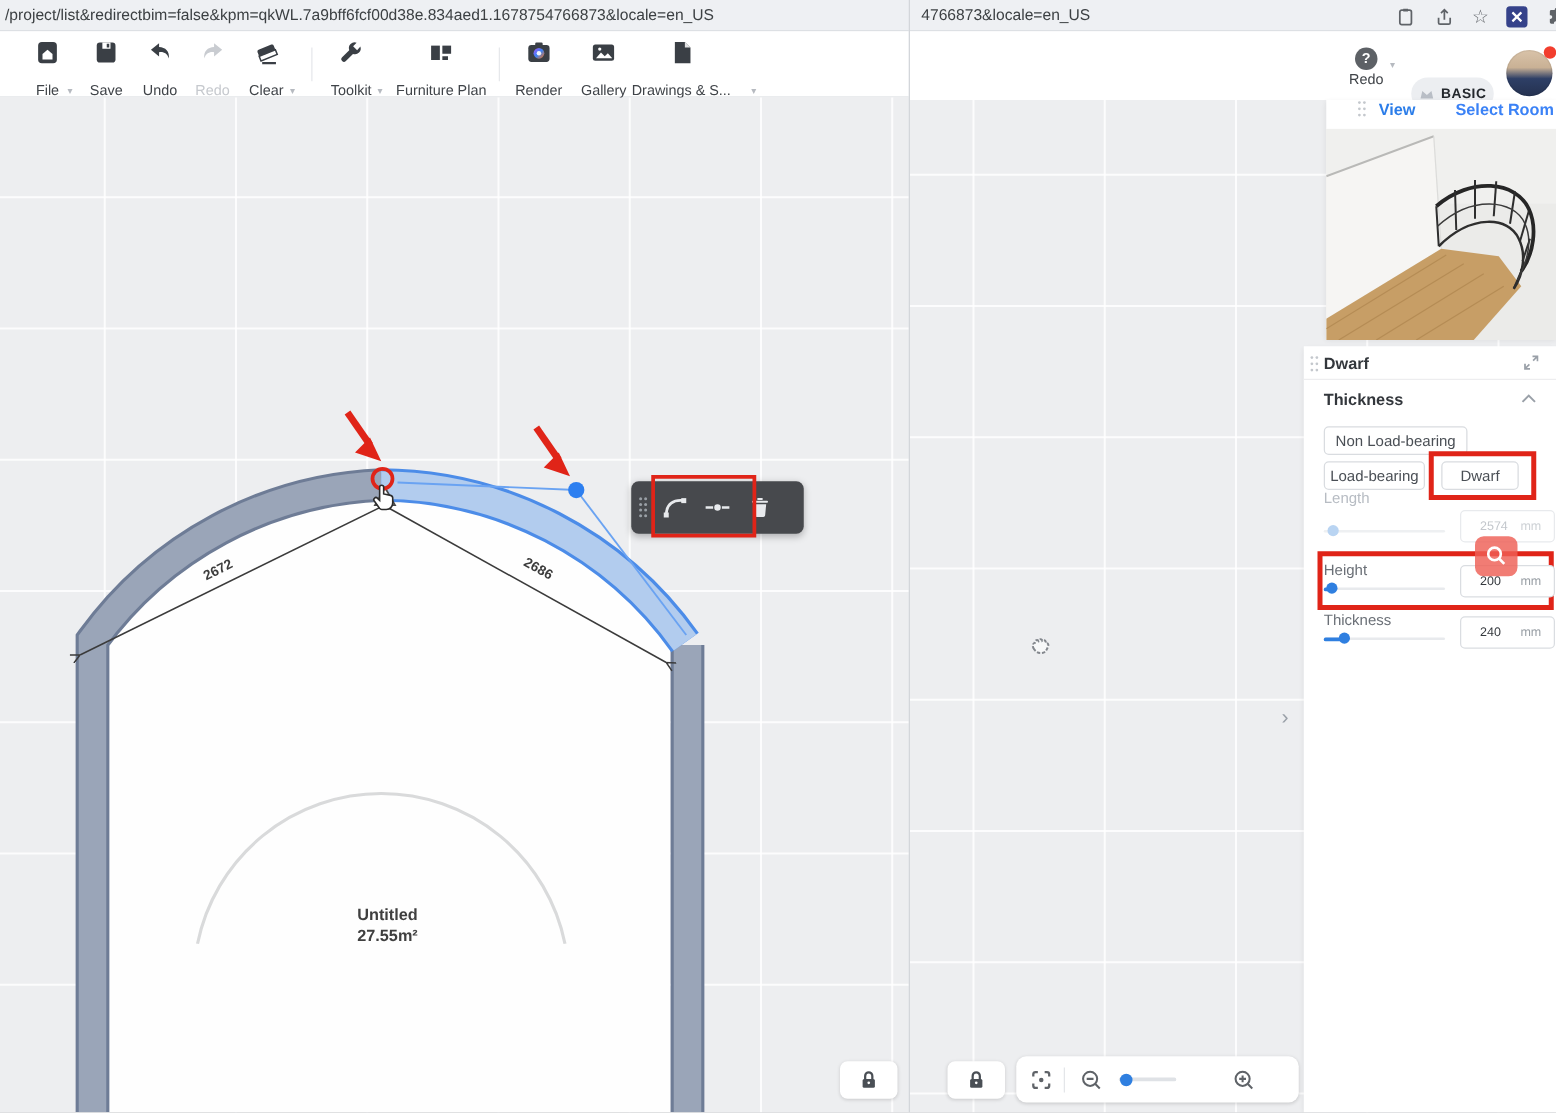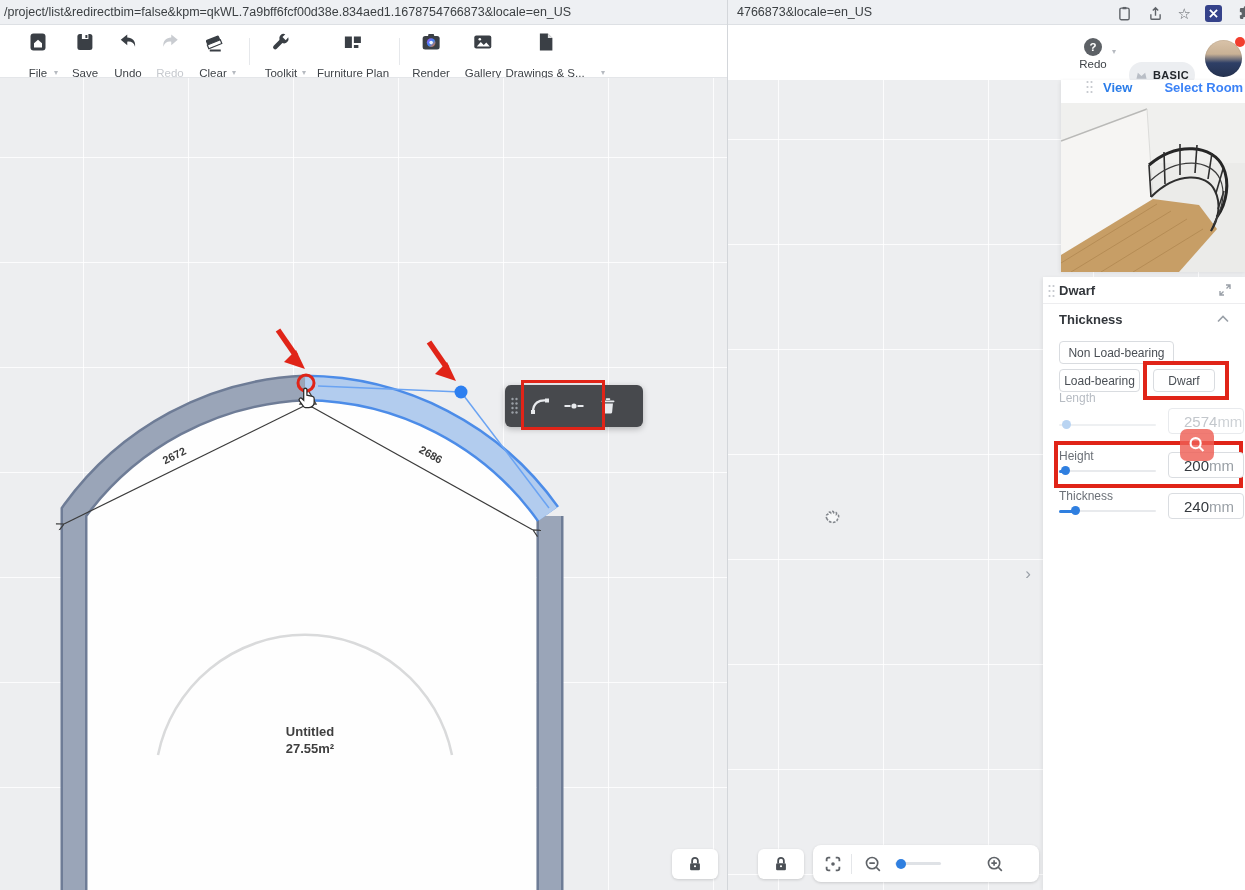--- a/index.html
+++ b/index.html
@@ -94,21 +94,21 @@
   .prop-title{position:absolute;left:16px;top:35px;font-size:13px;font-weight:bold;color:#33373c;}
   .wtype{position:absolute;height:23px;border:1px solid #d9dce0;border-radius:4px;background:#fff;
          font-size:12px;color:#4a4f55;display:flex;align-items:center;justify-content:center;cursor:pointer;}
   .fldlabel{position:absolute;font-size:12px;color:#6b7077;}
   .fldlabel.disabled{color:#b7bcc3;}
   .track{position:absolute;width:97px;height:2px;background:#e8eaed;border-radius:1px;}
   .track .fill{position:absolute;left:0;top:-0.5px;height:3px;background:#2f7fe0;border-radius:2px;}
   .sdot{position:absolute;top:-4px;width:9px;height:9px;border-radius:50%;background:#2f7fe0;}
   .sdot.pale{background:#b9d4f2;}
   .numbox{position:absolute;width:76px;height:26px;border:1px solid #dadde1;border-radius:4px;background:#fff;
-          display:flex;align-items:center;font-size:15px;color:#35393e;cursor:text;}
+          display:flex;align-items:center;font-size:10px;color:#35393e;cursor:text;}
   .numbox .val{padding-left:15px;flex:1;text-align:left;}
   .numbox .unit{padding-right:10px;color:#9aa0a6;text-align:right;}
   .numbox.disabled{border-color:#e8eaed;}
   .numbox.disabled .val{color:#c3c7cc;}
   .numbox.disabled .unit{color:#ced2d6;}
   .magnifier-overlay{position:absolute;left:137px;top:152px;width:34px;height:32px;border-radius:7px;
                      background:rgba(238,95,85,.82);display:flex;align-items:center;justify-content:center;}
   .chevron-up{position:absolute;left:174px;top:38px;cursor:pointer;}
   .expand-ic{position:absolute;left:176px;top:7px;cursor:pointer;}
 </style>

